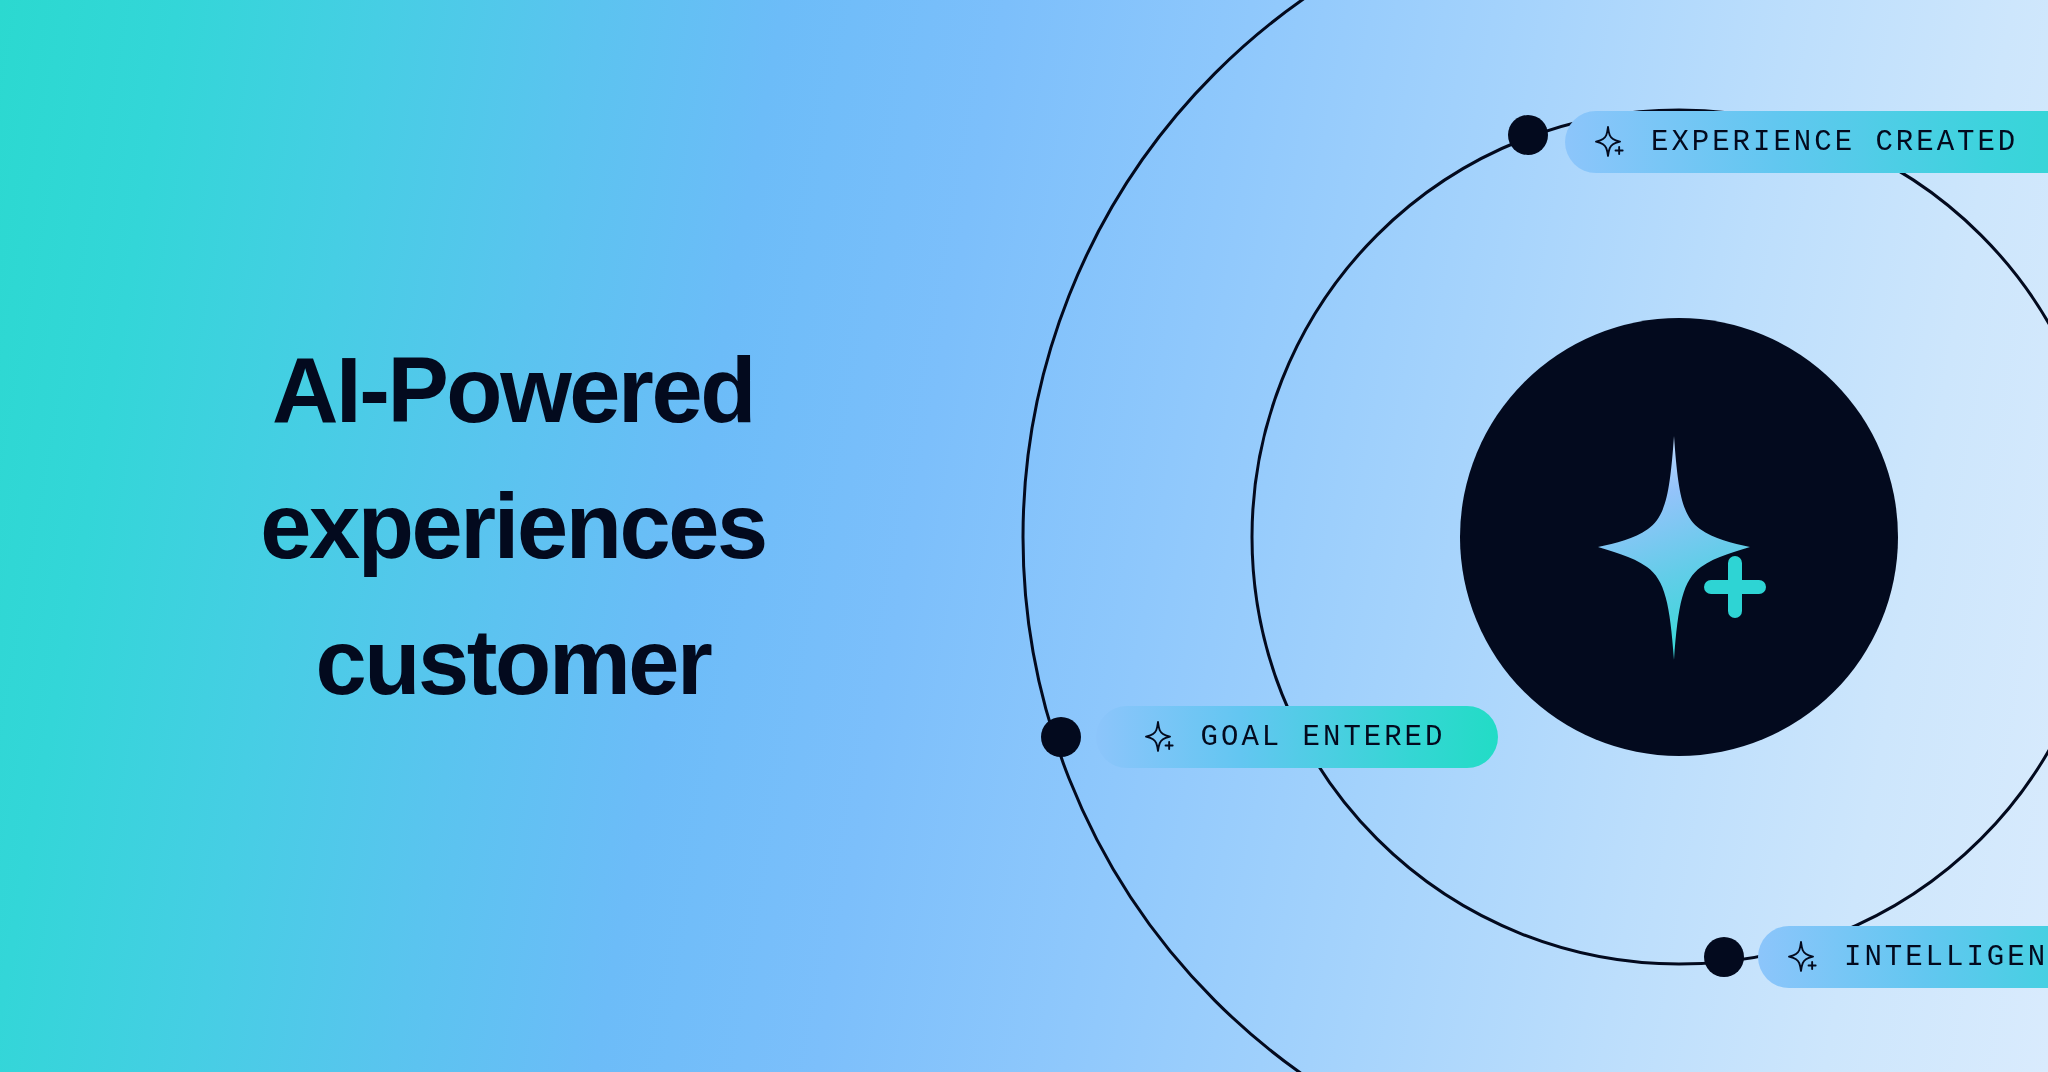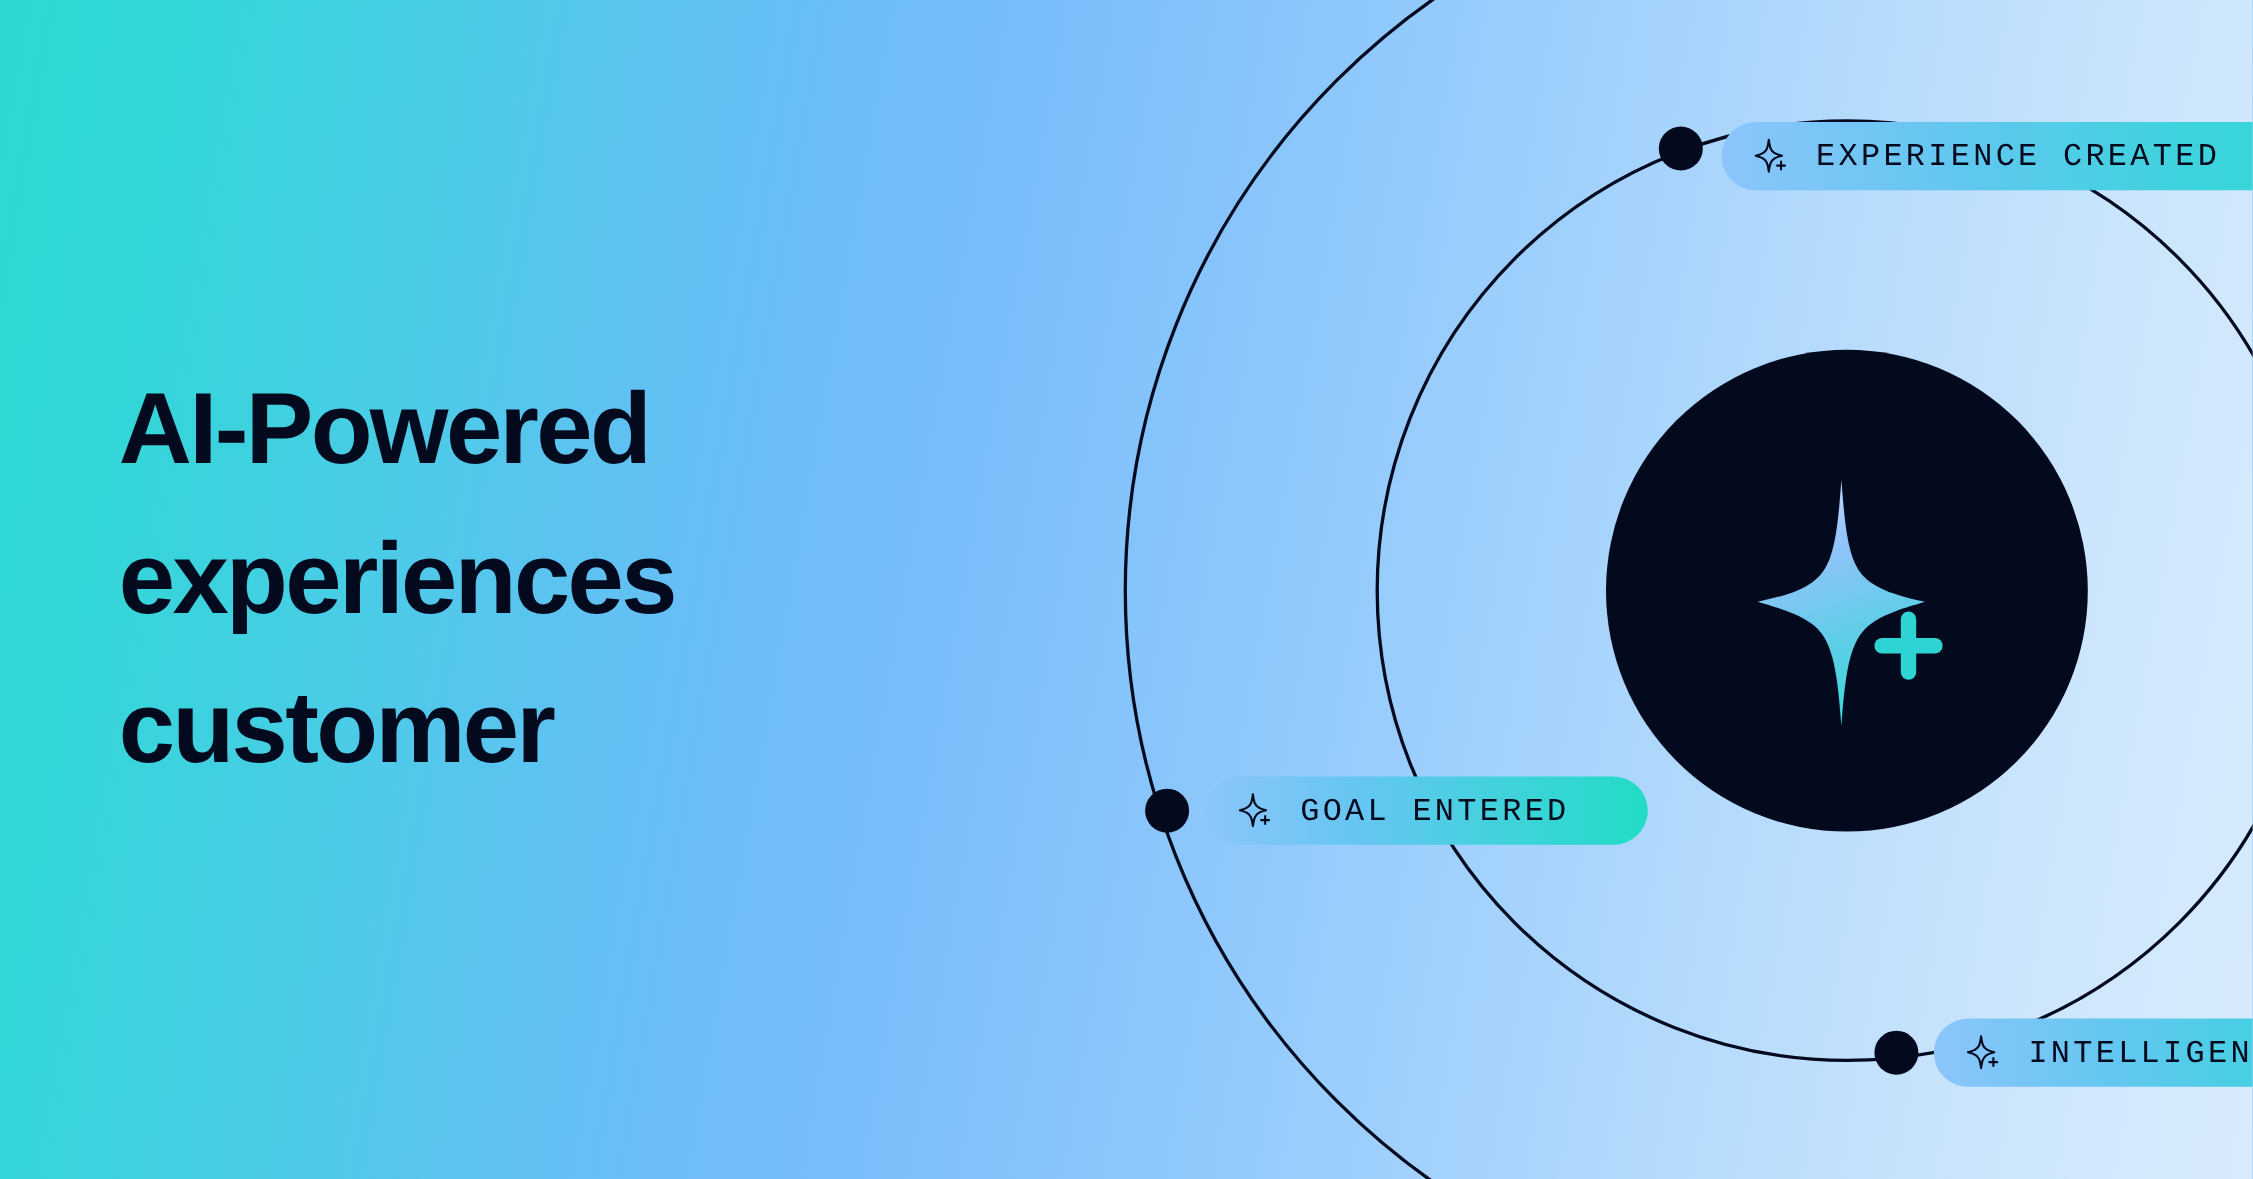--- a/index.html
+++ b/index.html
@@ -26,24 +26,25 @@
         #8FC8FC 56%,
         #A5D3FC 68%,
         #BCDEFC 80%,
         #CDE6FC 90%,
         #D9EBFD 100%);
   }
 
   
   #headline {
     position:absolute;
-    left:108px;
+    left:93px;
     top:322px;
     width:840px;
     z-index:6;
+    text-align:center;
   }
   #headline .line {
     display:block;
     font-size:92px;
     line-height:136px;
     font-weight:700;
     letter-spacing:-2.4px;
     color:#030A1E;
     white-space:nowrap;
   }
@@ -96,20 +97,21 @@
     left:1565px;
     top:111px;
     width:620px;
     background: linear-gradient(90deg,#8CC5FB 0%, #62C7F0 34%, #3DD3DD 68%, #2BDACD 100%);
   }
   #badge-goal {
     left:1096px;
     top:706px;
     width:402px;
     background: linear-gradient(90deg,#8CC5FB 0%, #63C6F1 36%, #35D6D4 78%, #22DCC6 100%);
+    justify-content: center;
   }
   #badge-intelligent {
     left:1758px;
     top:926px;
     width:420px;
     background: linear-gradient(90deg,#8CC5FB 0%, #62C7F0 40%, #3CD3DD 80%, #2FD8D0 100%);
   }
 
   
   .node {

